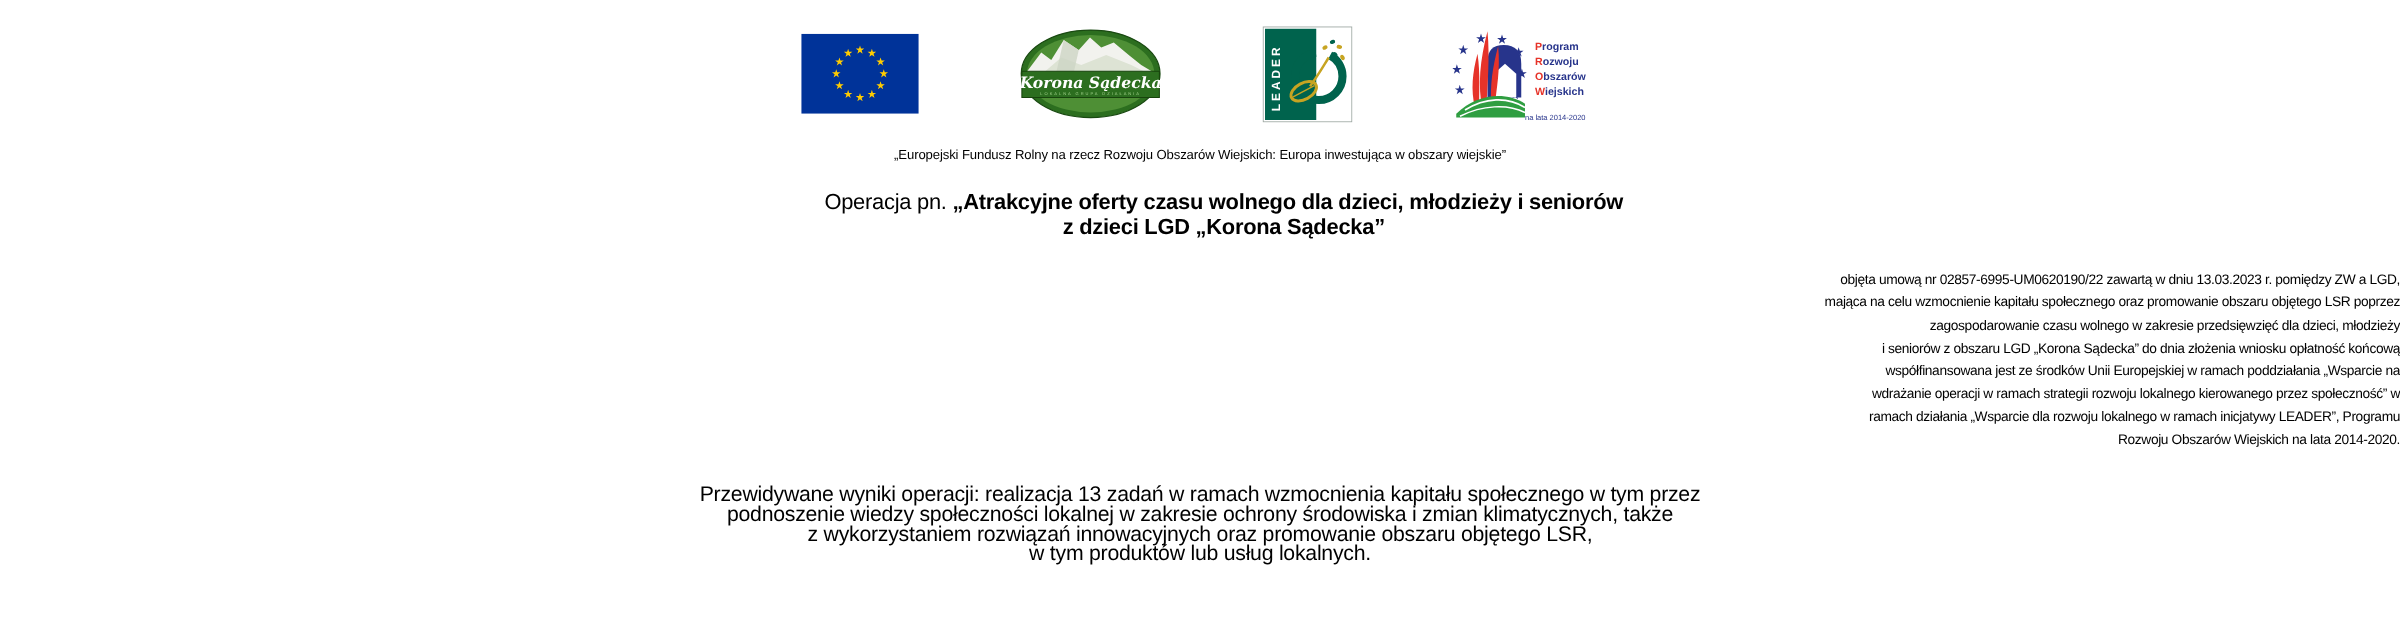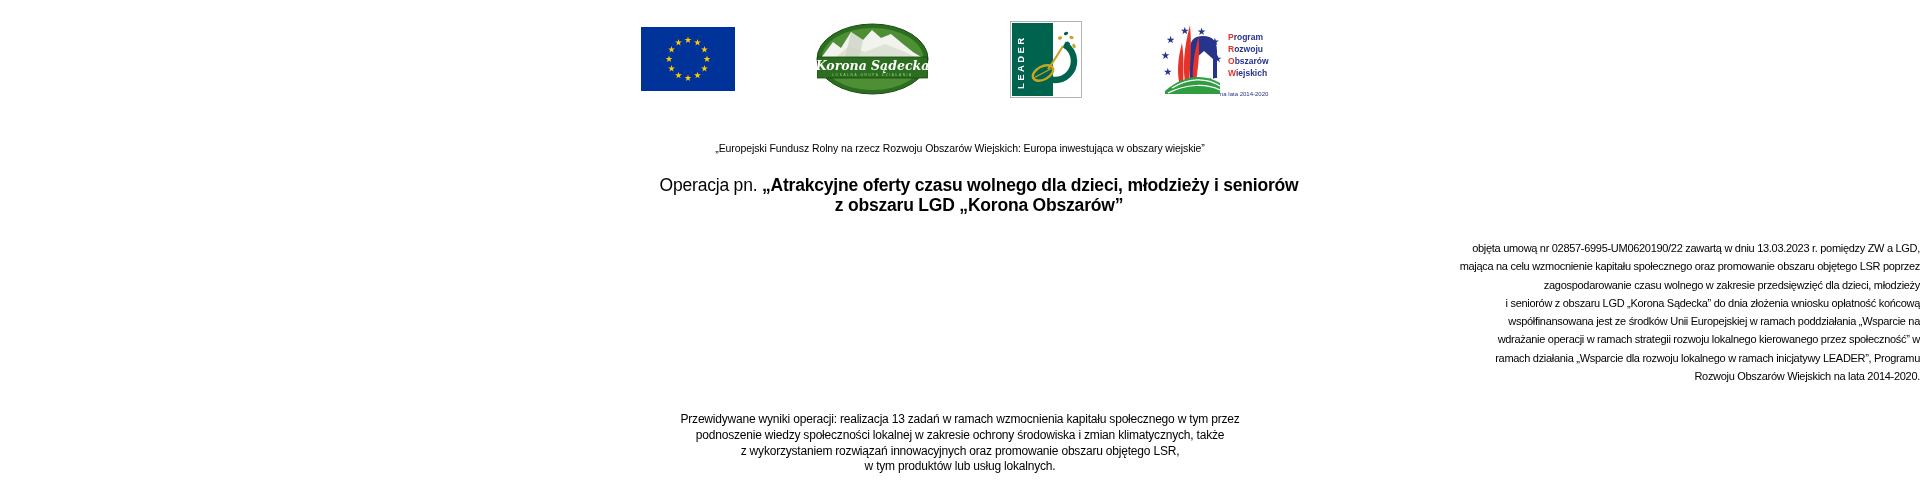--- a/index.html
+++ b/index.html
@@ -7,35 +7,35 @@
     width:1920px;height:500px;background:#ffffff;overflow:hidden;
     font-family:"Liberation Sans", sans-serif;color:#000;
   }
   .page{width:1920px;height:500px;position:relative;}
   .logos{
     display:flex;justify-content:center;align-items:center;
     gap:80px;padding-top:18px;height:82px;
   }
   .logos svg{display:block;}
   .disclaimer{
-    margin-top:42px;text-align:center;
+    margin-top:18px;text-align:center;
     font-size:10.5px;letter-spacing:-0.1px;
   }
   .title{
     margin-top:21px;text-align:center;
     font-size:17.5px;line-height:20px;letter-spacing:-0.2px;padding-left:38px;
   }
   .title b{font-weight:bold;}
   .body-text{
     margin-top:24px;text-align:right;white-space:pre-line;
     font-size:11px;line-height:18.3px;letter-spacing:-0.3px;
   }
   .results-text{
     margin-top:27px;text-align:center;white-space:pre-line;
-    font-size:12px;line-height:15.6px;letter-spacing:-0.2px;
+    font-size:17px;line-height:15.6px;letter-spacing:-0.2px;
   }
   .korona-script{
     font-family:"DejaVu Serif", serif;font-style:italic;font-weight:bold;
   }
 </style>
 </head>
 <body>
 
 <div class="page">
 
@@ -127,21 +127,21 @@
       </g>
       <text x="58" y="78" font-size="6" fill="#27348b">na lata 2014-2020</text>
     </svg>
 
   </div>
 
   <div class="disclaimer">„Europejski Fundusz Rolny na rzecz Rozwoju Obszarów Wiejskich: Europa inwestująca w obszary wiejskie”</div>
 
   <div class="title">
     <div><span>Operacja pn. </span><b>„Atrakcyjne oferty czasu wolnego dla dzieci, młodzieży i seniorów</b></div>
-    <div><b>z obszaru LGD „Korona Obszarów”</b></div>
+    <div><b>z dzieci LGD „Korona Sądecka”</b></div>
   </div>
 
   <div class="body-text">objęta umową nr 02857-6995-UM0620190/22 zawartą w dniu 13.03.2023 r. pomiędzy ZW a LGD,
 mająca na celu wzmocnienie kapitału społecznego oraz promowanie obszaru objętego LSR poprzez
 zagospodarowanie czasu wolnego w zakresie przedsięwzięć dla dzieci, młodzieży
 i seniorów z obszaru LGD „Korona Sądecka” do dnia złożenia wniosku opłatność końcową
 współfinansowana jest ze środków Unii Europejskiej w ramach poddziałania „Wsparcie na
 wdrażanie operacji w ramach strategii rozwoju lokalnego kierowanego przez społeczność” w
 ramach działania „Wsparcie dla rozwoju lokalnego w ramach inicjatywy LEADER”, Programu
 Rozwoju Obszarów Wiejskich na lata 2014-2020.</div>

